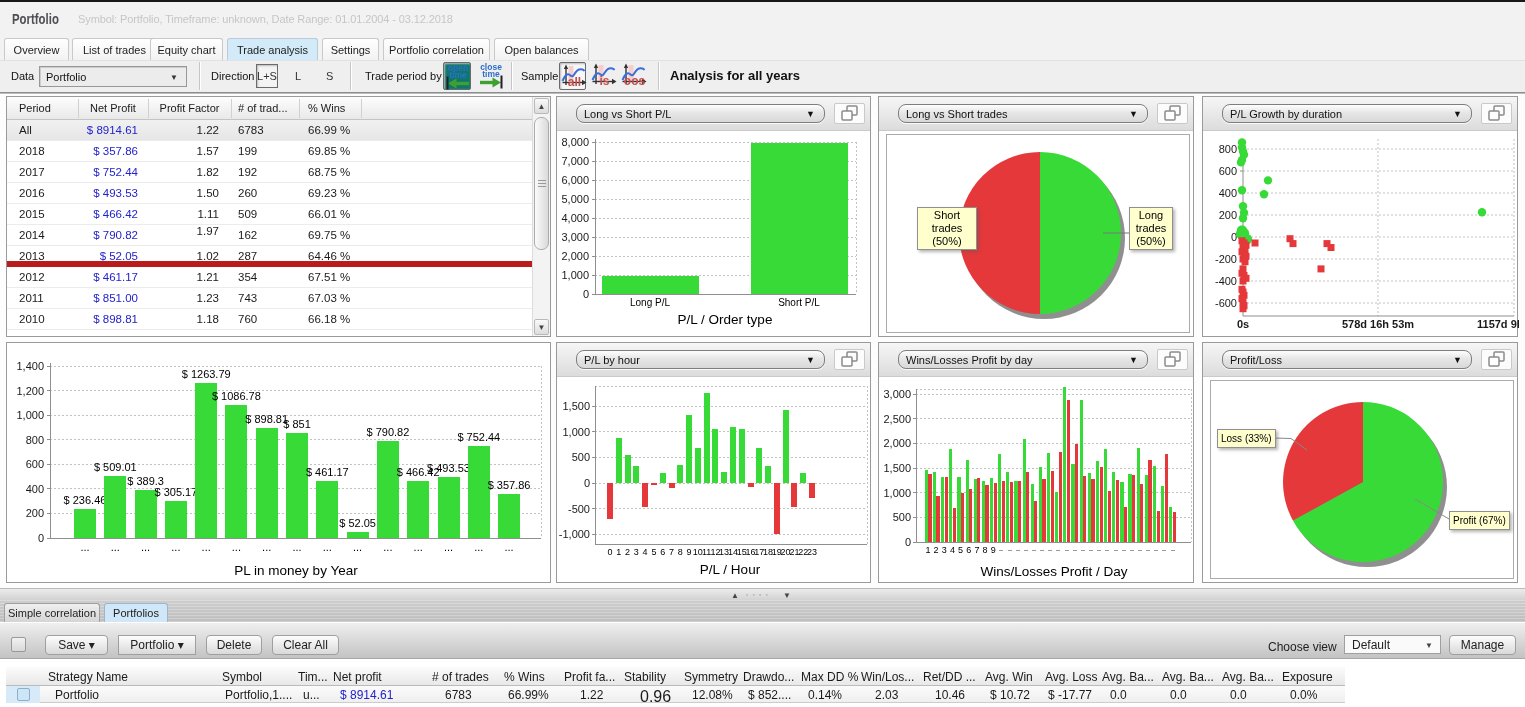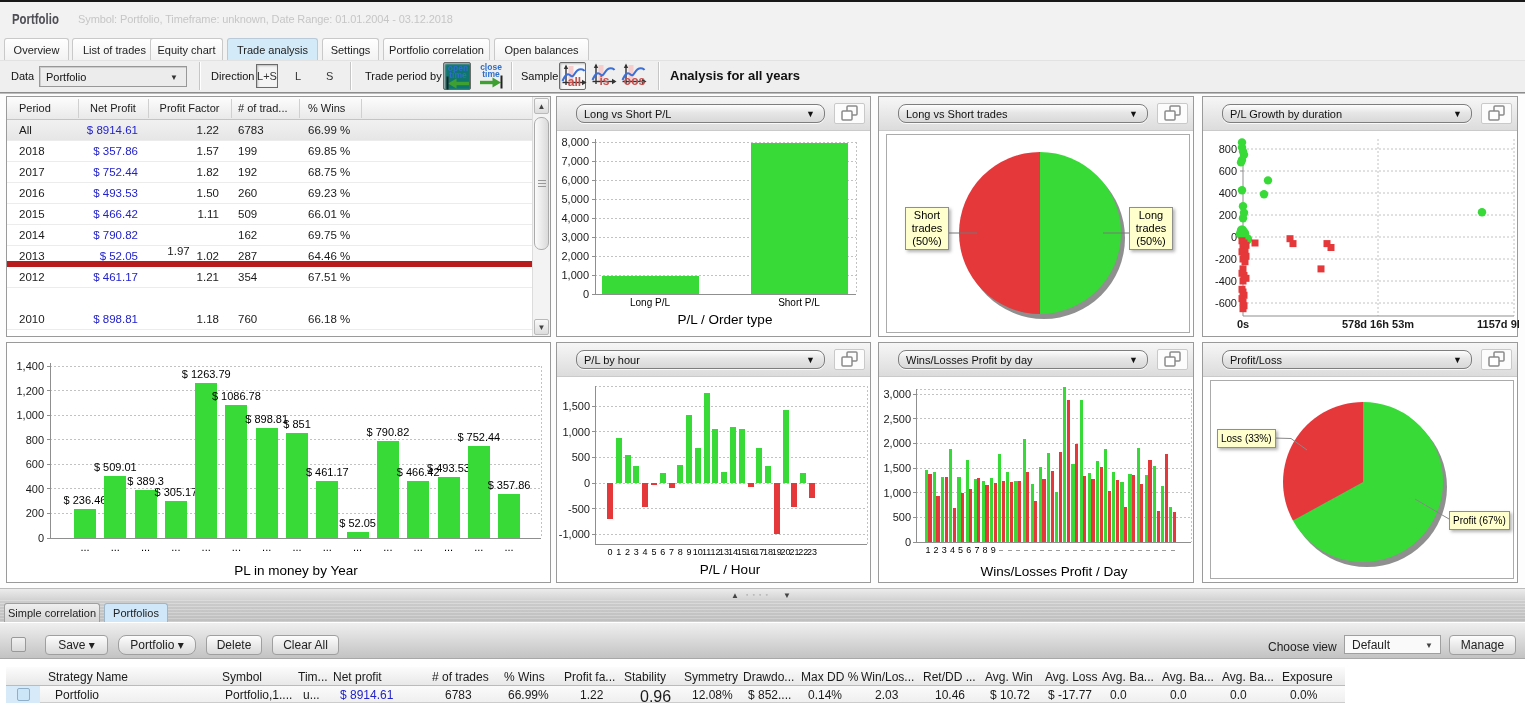--- a/index.html
+++ b/index.html
@@ -146,37 +146,44 @@
       <div style="position:absolute;left:0;top:107px;width:527px;height:21px;border-bottom:1px solid #ececec">
         <div style="position:absolute;left:12px;top:4px">2015</div>
         <div style="position:absolute;left:41px;top:4px;width:90px;text-align:right;color:#2222cc">$ 466.42</div>
         <div style="position:absolute;left:131px;top:4px;width:81px;text-align:right">1.11</div>
         <div style="position:absolute;left:231px;top:4px">509</div>
         <div style="position:absolute;left:301px;top:4px">66.01 %</div>
       </div>
       <div style="position:absolute;left:0;top:128px;width:527px;height:21px;border-bottom:1px solid #ececec">
         <div style="position:absolute;left:12px;top:4px">2014</div>
         <div style="position:absolute;left:41px;top:4px;width:90px;text-align:right;color:#2222cc">$ 790.82</div>
-        <div style="position:absolute;left:131px;top:20px;width:81px;text-align:center">1.97</div>
+        <div style="position:absolute;left:131px;top:0;width:81px;text-align:right">1.97</div>
         <div style="position:absolute;left:231px;top:4px">162</div>
         <div style="position:absolute;left:301px;top:4px">69.75 %</div>
       </div>
       <div style="position:absolute;left:0;top:149px;width:527px;height:21px;border-bottom:6px solid #b91c1c">
         <div style="position:absolute;left:12px;top:4px">2013</div>
         <div style="position:absolute;left:41px;top:4px;width:90px;text-align:right;color:#2222cc">$ 52.05</div>
         <div style="position:absolute;left:131px;top:4px;width:81px;text-align:right">1.02</div>
         <div style="position:absolute;left:231px;top:4px">287</div>
         <div style="position:absolute;left:301px;top:4px">64.46 %</div>
       </div>
       <div style="position:absolute;left:0;top:170px;width:527px;height:21px;border-bottom:1px solid #ececec">
         <div style="position:absolute;left:12px;top:4px">2012</div>
         <div style="position:absolute;left:41px;top:4px;width:90px;text-align:right;color:#2222cc">$ 461.17</div>
         <div style="position:absolute;left:131px;top:4px;width:81px;text-align:right">1.21</div>
         <div style="position:absolute;left:231px;top:4px">354</div>
         <div style="position:absolute;left:301px;top:4px">67.51 %</div>
+      </div>
+      <div style="position:absolute;left:0;top:191px;width:527px;height:21px;border-bottom:1px solid #ececec">
+        <div style="position:absolute;left:12px;top:4px">2011</div>
+        <div style="position:absolute;left:41px;top:4px;width:90px;text-align:right;color:#2222cc">$ 851.00</div>
+        <div style="position:absolute;left:131px;top:4px;width:81px;text-align:right">1.23</div>
+        <div style="position:absolute;left:231px;top:4px">743</div>
+        <div style="position:absolute;left:301px;top:4px">67.03 %</div>
       </div>
       <div style="position:absolute;left:0;top:212px;width:527px;height:21px;border-bottom:1px solid #ececec">
         <div style="position:absolute;left:12px;top:4px">2010</div>
         <div style="position:absolute;left:41px;top:4px;width:90px;text-align:right;color:#2222cc">$ 898.81</div>
         <div style="position:absolute;left:131px;top:4px;width:81px;text-align:right">1.18</div>
         <div style="position:absolute;left:231px;top:4px">760</div>
         <div style="position:absolute;left:301px;top:4px">66.18 %</div>
       </div>
       <div style="position:absolute;right:0;top:0;width:18px;bottom:0;background:#f3f3f3;border-left:1px solid #dcdcdc">
 <div style="position:absolute;left:1px;top:1px;width:15px;height:16px;background:linear-gradient(#fafafa,#dcdcdc);border:1px solid #b9b9b9;border-radius:2px;text-align:center;font-size:8px;color:#444;line-height:15px">▲</div>
@@ -254,21 +261,21 @@
       </div>
 </div>
     <div style="position:absolute;left:7px;top:37px;right:3px;bottom:3px;border:1px solid #ababab"></div>
     <svg width="316" height="207" viewBox="0 0 316 207" style="top:34px">
       <circle cx="165" cy="107" r="81" fill="#8f8f8f"></circle>
       <path d="M161 102 L161 21 A81 81 0 0 0 161 183 Z" fill="#e5383b"></path>
       <path d="M161 102 L161 21 A81 81 0 0 1 161 183 Z" fill="#38da38"></path>
       <line x1="68" y1="102" x2="98" y2="102" stroke="#777"></line>
       <line x1="224" y1="102" x2="252" y2="102" stroke="#777"></line>
     </svg>
-    <div class="tag" style="left:26px;top:110px;width:44px">Short<br>trades<br>(50%)</div>
+    <div class="tag" style="left:38px;top:110px;width:60px">Short<br>trades<br>(50%)</div>
     <div class="tag" style="left:250px;top:110px;width:44px">Long<br>trades<br>(50%)</div>
   </div>
 <div class="panel" style="left:1202px;top:96px;width:316px;height:241px">
     <div class="phead" style="height:34px">
 <div class="dd" style="left:19px;top:7px;width:250px">
         <span class="ddt">P/L Growth by duration</span>
         <span class="dda">▼</span>
       </div>
 <div class="copybtn">
         <svg width="20" height="17" viewBox="0 0 20 17" style="left:5px;top:1px">
@@ -686,21 +693,21 @@
     <div style="position:absolute;left:746px;top:2px;font-size:7px;color:#888;letter-spacing:4px">◦◦◦◦</div>
     <div style="position:absolute;left:783px;top:2px;font-size:8px;color:#444">▼</div>
   </div>
 <div class="abs" style="left:0;top:600px;width:1525px;height:107px;background:#fff"></div>
 <div class="abs" style="left:0;top:600px;width:1525px;height:22px;background:repeating-linear-gradient(rgba(255,255,255,.10) 0 1px,rgba(0,0,0,.05) 1px 3px),linear-gradient(#d8d8d8,#c8c8c8)"></div>
 <div class="abs" style="left:4px;top:603px;width:96px;height:19px;background:linear-gradient(#efefef,#d4d4d4);border:1px solid #a0a0a0;border-bottom:none;border-radius:3px 3px 0 0;text-align:center;font-size:11px;line-height:19px;color:#222">Simple correlation</div>
 <div class="abs" style="left:104px;top:603px;width:64px;height:19px;background:#cfe7f8;border:1px solid #9fb6c8;border-bottom:none;border-radius:3px 3px 0 0;text-align:center;font-size:11px;line-height:19px;color:#222">Portfolios</div>
 <div class="abs" style="left:0;top:622px;width:1525px;height:37px;background:linear-gradient(#efefef,#c3c3c3);border-top:1px solid #fff;border-bottom:1px solid #a8a8a8"></div>
 <div class="abs" style="left:11px;top:637px;width:15px;height:15px;background:linear-gradient(#f2f2f2,#d8d8d8);border:1px solid #999;border-radius:2px"></div>
 <div class="abs" style="left:45px;top:635px;width:63px;height:20px;background:linear-gradient(#fdfdfd,#d9d9d9);border:1px solid #9f9f9f;border-radius:4px;text-align:center;font-size:12px;line-height:18px;color:#222">Save ▾</div>
-<div class="abs" style="left:118px;top:635px;width:78px;height:20px;background:linear-gradient(#fdfdfd,#d9d9d9);border:1px solid #9f9f9f;border-radius:8px;text-align:center;font-size:12px;line-height:18px;color:#222">Portfolio ▾</div>
+<div class="abs" style="left:118px;top:635px;width:78px;height:20px;background:linear-gradient(#fdfdfd,#d9d9d9);border:1px solid #9f9f9f;border-radius:0;text-align:center;font-size:12px;line-height:18px;color:#222">Portfolio ▾</div>
 <div class="abs" style="left:206px;top:635px;width:56px;height:20px;background:linear-gradient(#fdfdfd,#d9d9d9);border:1px solid #9f9f9f;border-radius:4px;text-align:center;font-size:12px;line-height:18px;color:#222">Delete</div>
 <div class="abs" style="left:272px;top:635px;width:67px;height:20px;background:linear-gradient(#fdfdfd,#d9d9d9);border:1px solid #9f9f9f;border-radius:4px;text-align:center;font-size:12px;line-height:18px;color:#222">Clear All</div>
 <div class="abs" style="left:1268px;top:640px;font-size:12px;color:#222">Choose view</div>
 <div class="abs" style="left:1344px;top:635px;width:97px;height:19px;background:#fafafa;border:1px solid #9f9f9f">
     <span style="position:absolute;left:7px;top:2px;font-size:12px;color:#222">Default</span>
     <span style="position:absolute;right:7px;top:5px;font-size:8px;color:#444">▼</span>
   </div>
 <div class="abs" style="left:1449px;top:635px;width:67px;height:20px;background:linear-gradient(#fdfdfd,#d9d9d9);border:1px solid #9f9f9f;border-radius:4px;text-align:center;font-size:12px;line-height:18px;color:#222">Manage</div>
 <div class="abs" style="left:6px;top:667px;width:1339px;height:19px;background:linear-gradient(#fcfcfc,#e8e8e8);border-bottom:1px solid #bbb"></div>
 <div class="abs" style="left:48px;top:670px;font-size:12px;color:#1a1a1a">Strategy Name</div>

